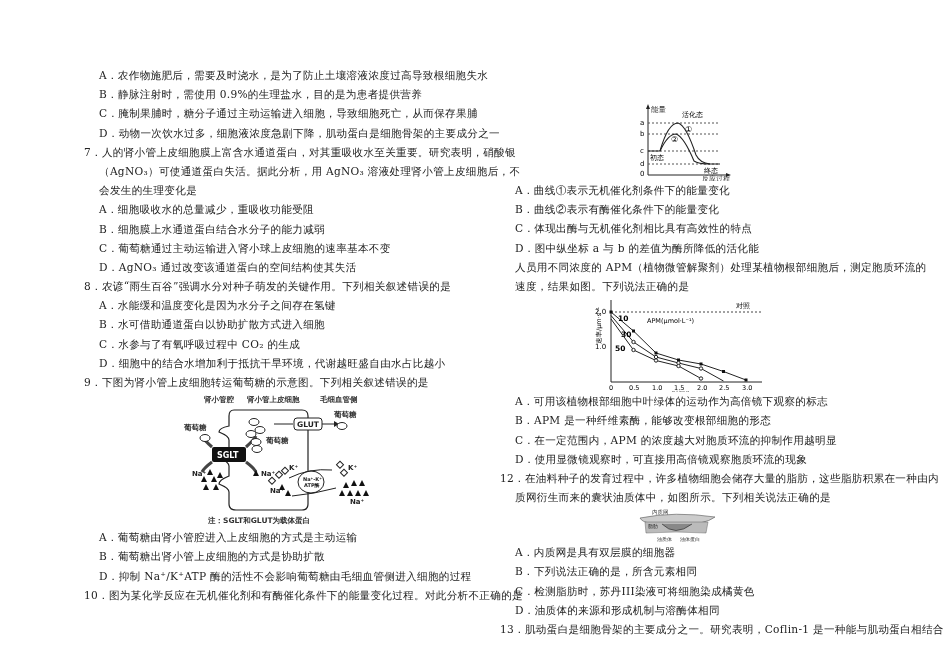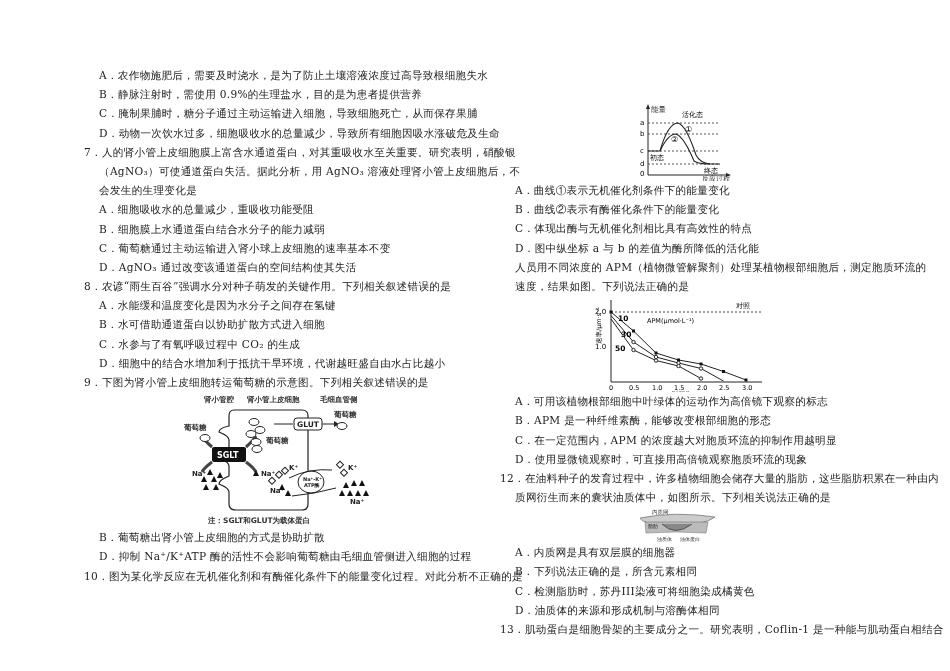--- a/index.html
+++ b/index.html
@@ -15,21 +15,21 @@
   .fig { position:relative; }
   svg text { font-family:"DejaVu Sans","Liberation Sans",sans-serif; }
 </style>
 </head>
 <body>
 
 <div class="col left">
   <div class="line opt">A．农作物施肥后，需要及时浇水，是为了防止土壤溶液浓度过高导致根细胞失水</div>
   <div class="line opt">B．静脉注射时，需使用 0.9%的生理盐水，目的是为患者提供营养</div>
   <div class="line opt">C．腌制果脯时，糖分子通过主动运输进入细胞，导致细胞死亡，从而保存果脯</div>
-  <div class="line opt">D．动物一次饮水过多，细胞吸收水的总量减少，导致所有细胞因吸水涨破危及生命</div>
+  <div class="line opt">D．动物一次饮水过多，细胞液浓度急剧下降，肌动蛋白是细胞骨架的主要成分之一</div>
 
   <div class="line q">7．人的肾小管上皮细胞膜上富含水通道蛋白，对其重吸收水至关重要。研究表明，硝酸银</div>
   <div class="line cont">（AgNO₃）可使通道蛋白失活。据此分析，用 AgNO₃ 溶液处理肾小管上皮细胞后，不</div>
   <div class="line cont">会发生的生理变化是</div>
   <div class="line opt">A．细胞吸收水的总量减少，重吸收功能受阻</div>
   <div class="line opt">B．细胞膜上水通道蛋白结合水分子的能力减弱</div>
   <div class="line opt">C．葡萄糖通过主动运输进入肾小球上皮细胞的速率基本不变</div>
   <div class="line opt">D．AgNO₃ 通过改变该通道蛋白的空间结构使其失活</div>
 
   <div class="line q">8．农谚“雨生百谷”强调水分对种子萌发的关键作用。下列相关叙述错误的是</div>
@@ -104,20 +104,21 @@
       <polygon points="258,98 261,104 255,104" fill="#111"></polygon>
       <polygon points="266,98 269,104 263,104" fill="#111"></polygon>
       <polygon points="274,98 277,104 271,104" fill="#111"></polygon>
       <polygon points="282,98 285,104 279,104" fill="#111"></polygon>
       <text x="266" y="112" font-size="7" fill="#222">Na⁺</text>
 
       <text x="124" y="131" font-size="7.5" fill="#333">注：SGLT和GLUT为载体蛋白</text>
     </svg>
   </div>
 
+  <div class="line opt">A．葡萄糖由肾小管腔进入上皮细胞的方式是主动运输</div>
   <div class="line opt">B．葡萄糖出肾小管上皮细胞的方式是协助扩散</div>
   <div class="line opt">D．抑制 Na⁺/K⁺ATP 酶的活性不会影响葡萄糖由毛细血管侧进入细胞的过程</div>
   <div class="line q">10．图为某化学反应在无机催化剂和有酶催化条件下的能量变化过程。对此分析不正确的是</div>
 </div>
 
 <div class="col right" style="top:62px;margin-top:41px;">
   <div class="fig" style="height:78px;">
     <svg width="400" height="78" viewBox="0 0 400 78">
       <line x1="148" y1="72" x2="148" y2="4" stroke="#222"></line>
       <polygon points="146,6 148,1 150,6" fill="#222"></polygon>

